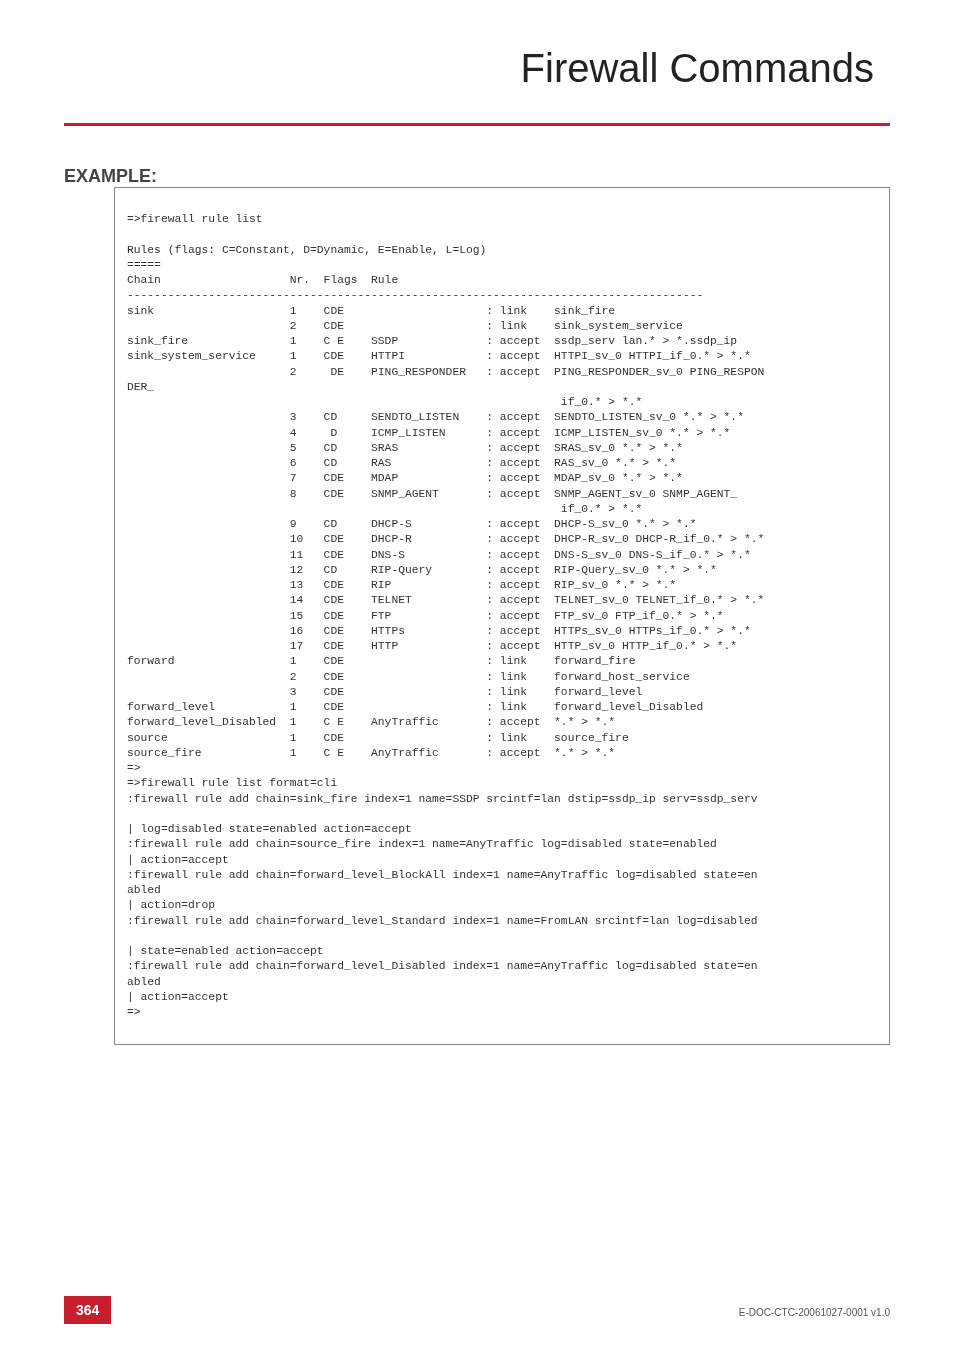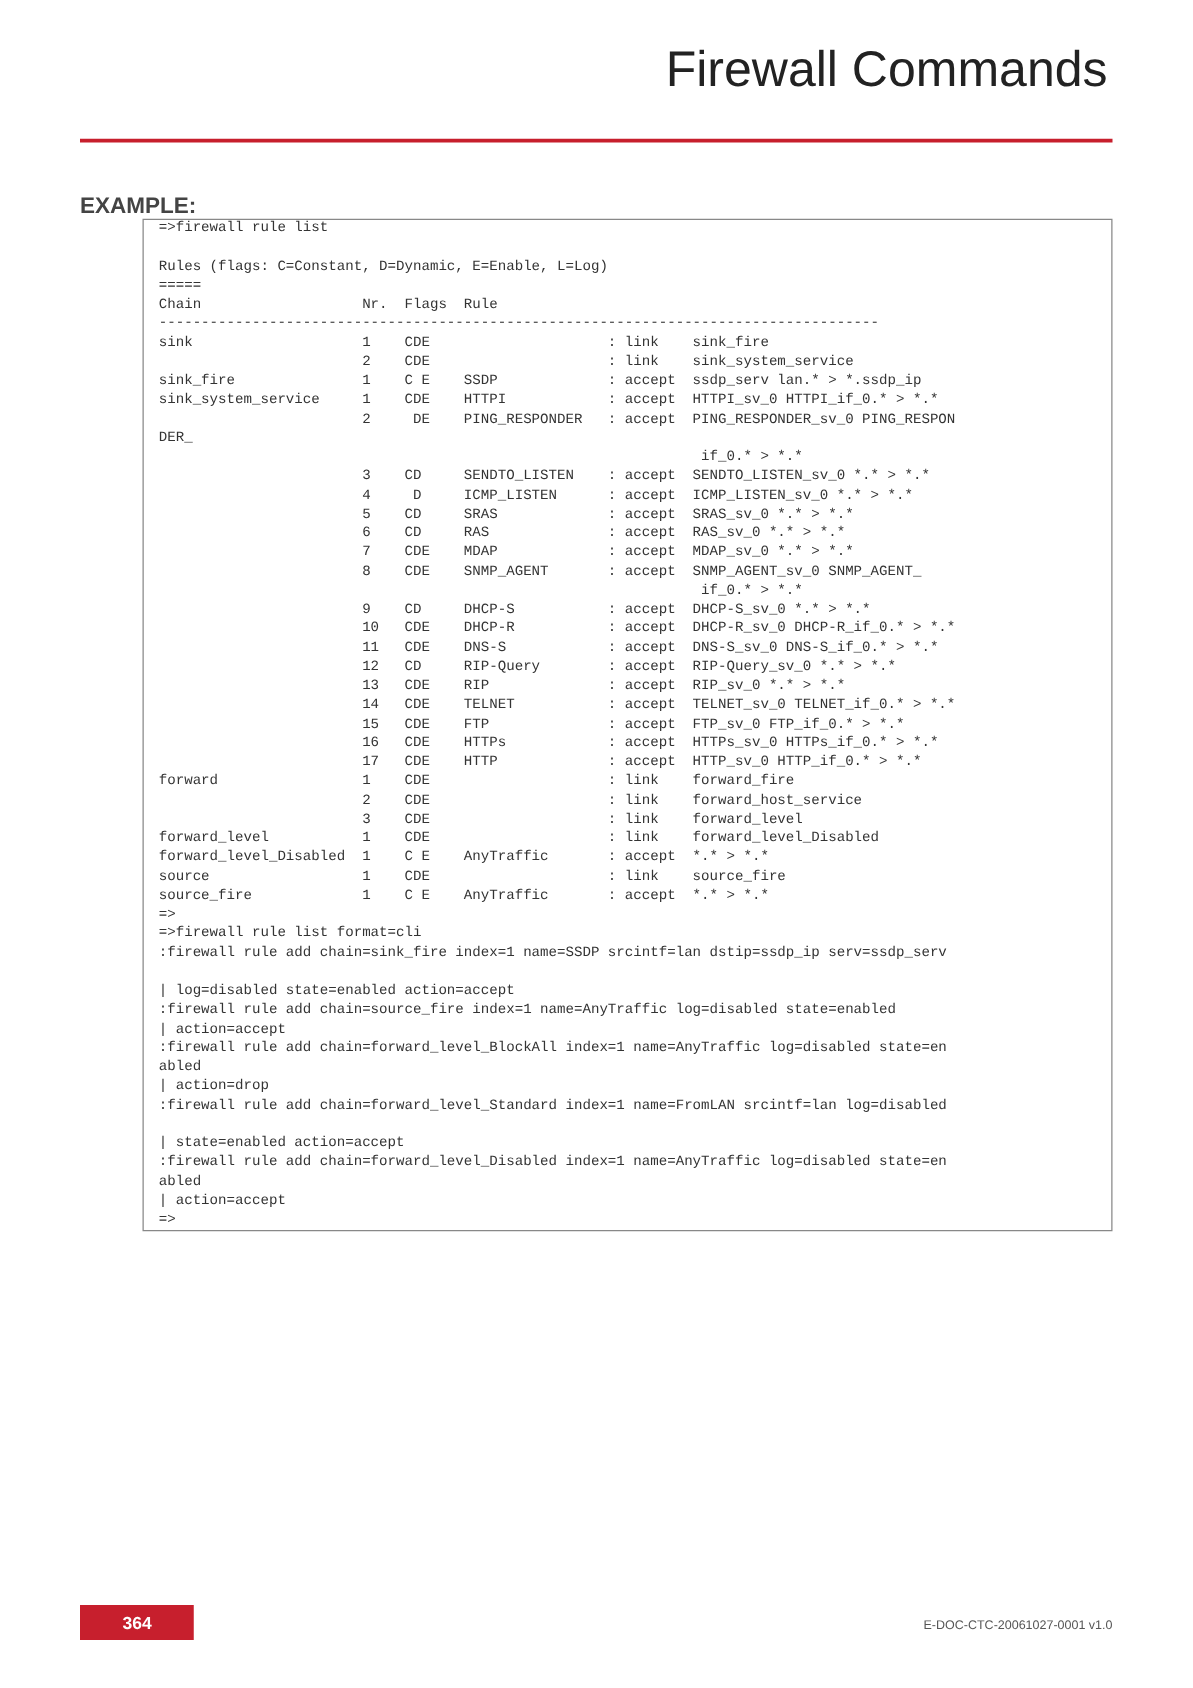--- a/index.html
+++ b/index.html
@@ -18,21 +18,21 @@
     height: 1350px;
     box-sizing: border-box;
   }
   .header {
     position: relative;
     height: 110px;
     padding-right: 64px;
     text-align: right;
   }
   .header h1 {
-    margin: 4px;
+    margin: 16px;
     padding-top: 30px;
     font-size: 40px;
     font-weight: 400;
     color: #222;
   }
   .header-rule {
     position: absolute;
     left: 64px;
     right: 64px;
     bottom: 0;
@@ -44,21 +44,21 @@
   }
   .example-label {
     font-size: 18px;
     font-weight: 700;
     color: #444;
     margin-bottom: 0;
   }
   .code-box {
     margin-left: 50px;
     border: 1px solid #888;
-    padding: 0 12px;
+    padding: 24px 12px;
     font-family: "Courier New", Courier, monospace;
     font-size: 11.3px;
     line-height: 1.35;
     white-space: pre;
     color: #333;
     overflow: hidden;
   }
   .footer {
     position: absolute;
     bottom: 42px;
@@ -67,21 +67,21 @@
     height: 28px;
   }
   .page-badge {
     position: absolute;
     left: 64px;
     bottom: 0;
     background: #c71f2d;
     color: #fff;
     font-weight: 700;
     font-size: 14px;
-    padding: 6px 34px;
+    padding: 6px 12px;
   }
   .doc-id {
     position: absolute;
     right: 64px;
     bottom: 6px;
     font-size: 10px;
     color: #555;
   }
 </style>
 </head>

